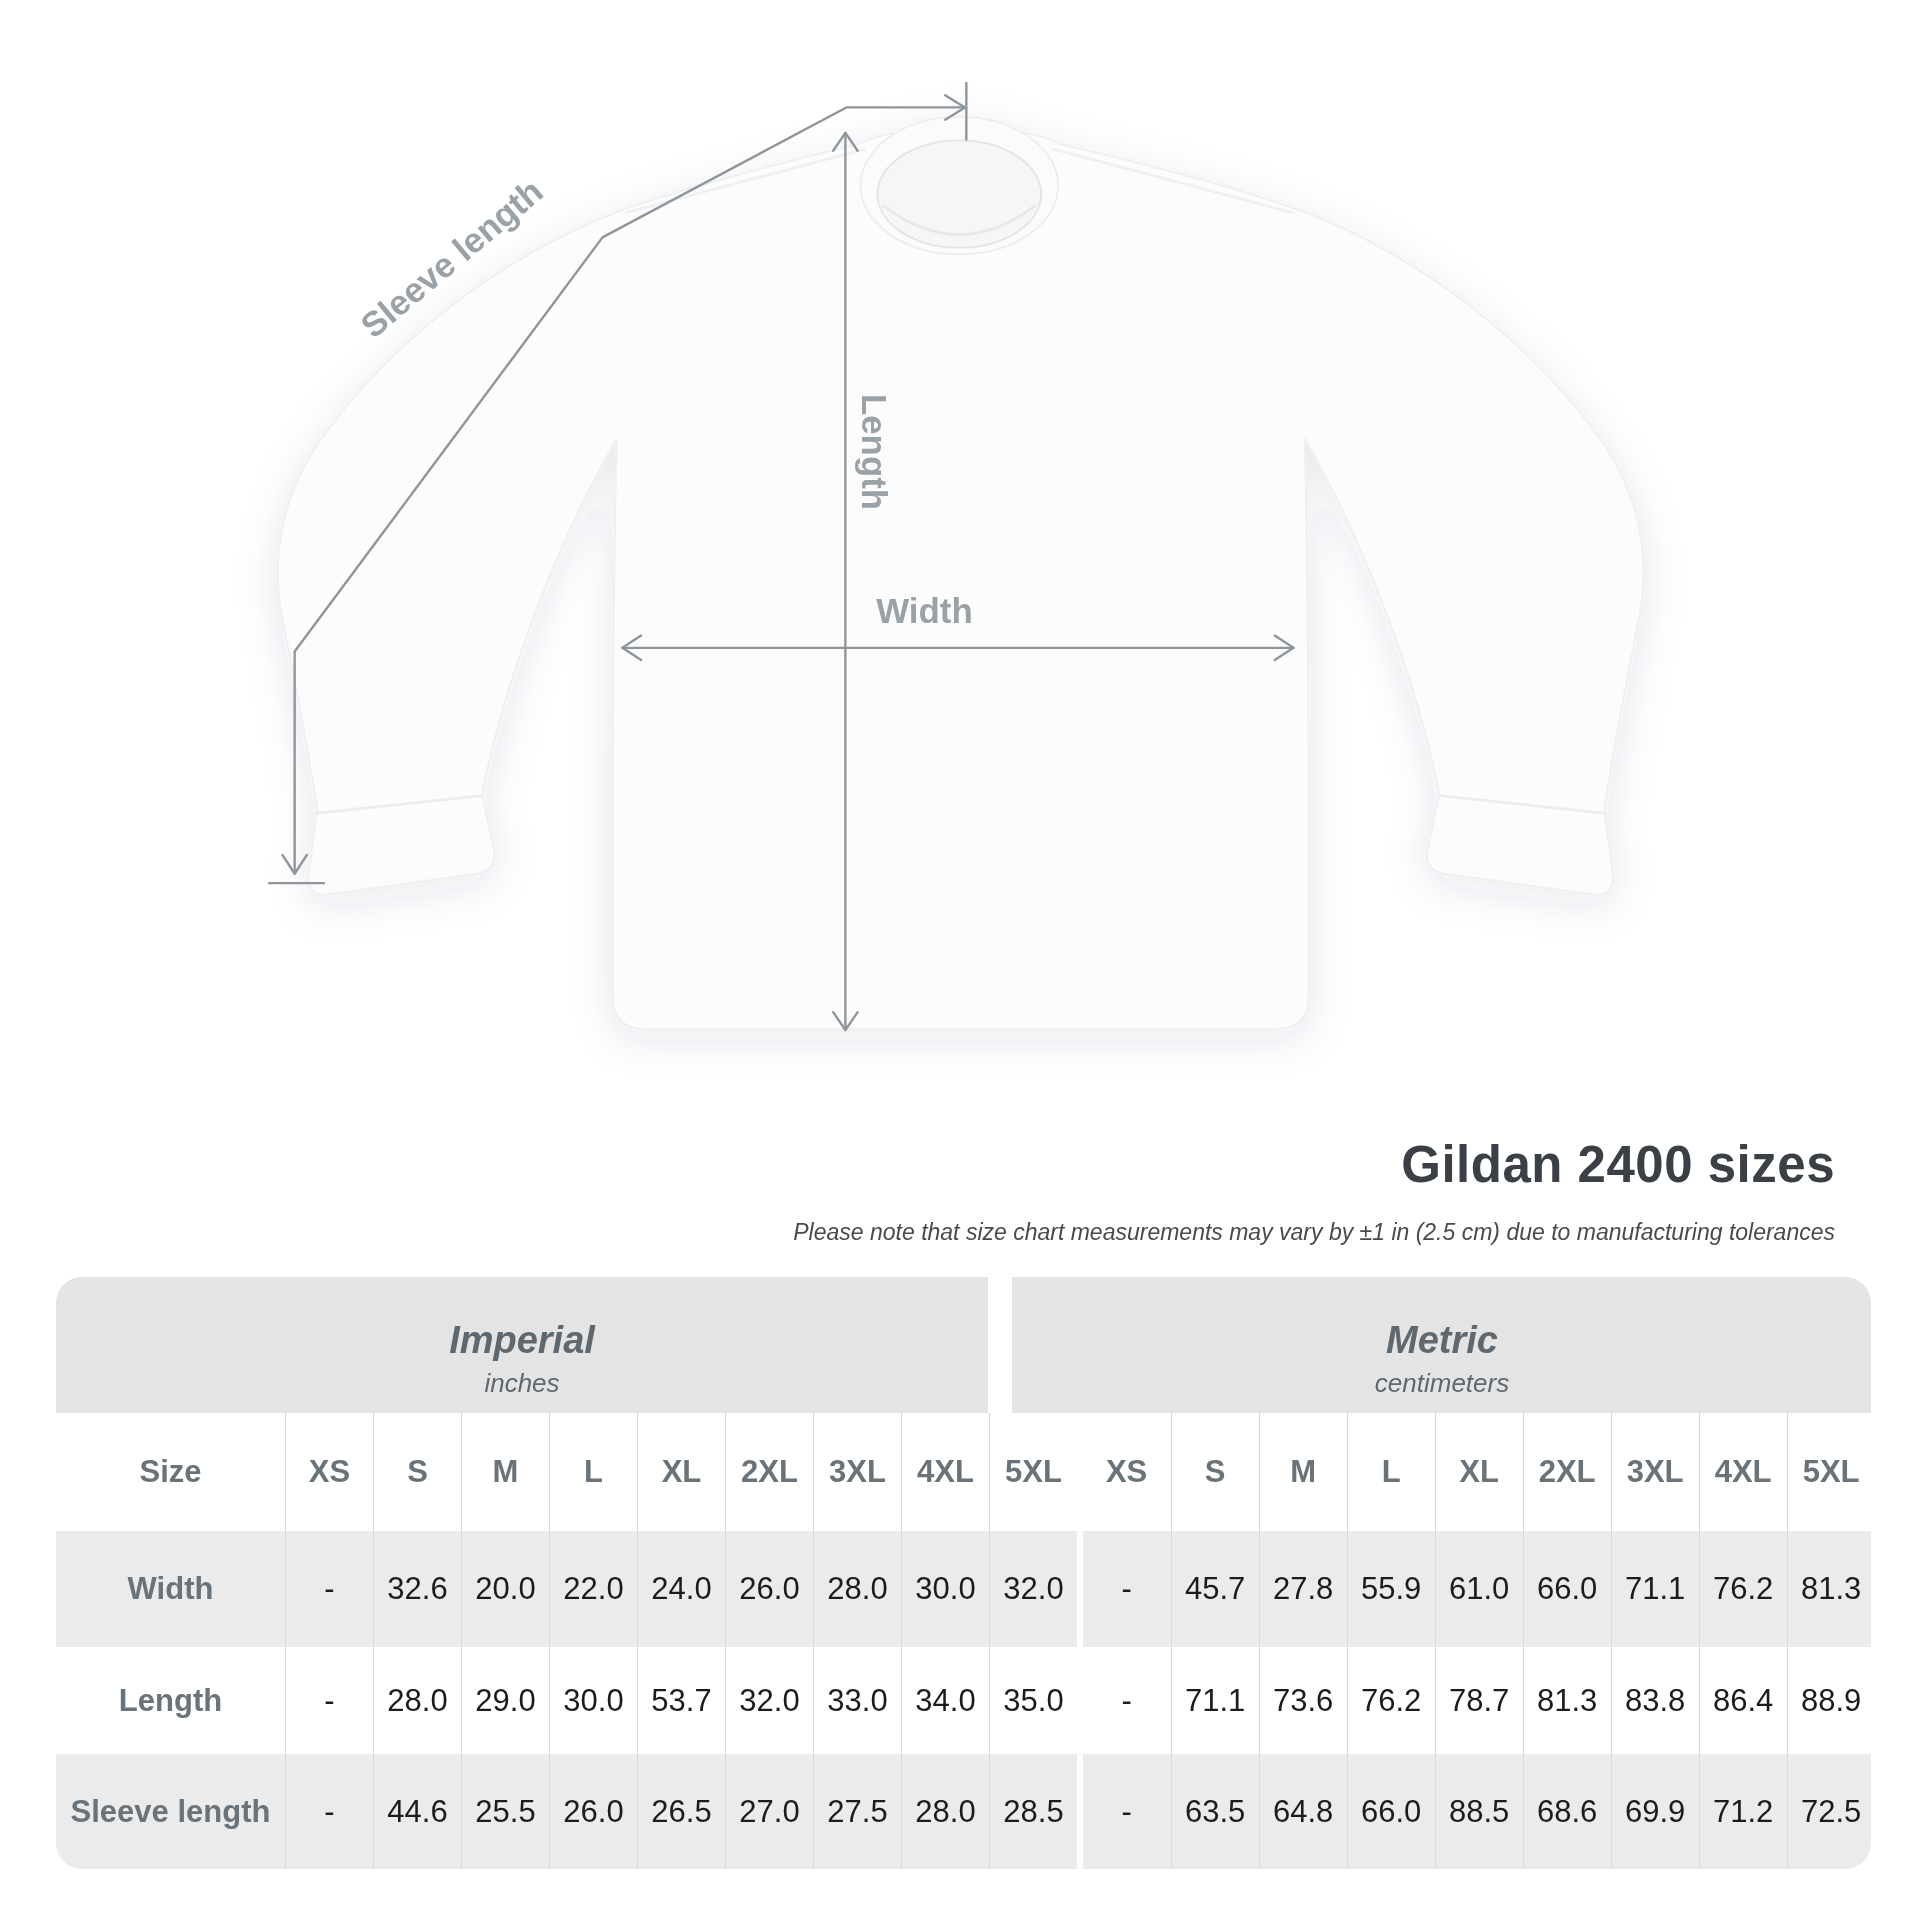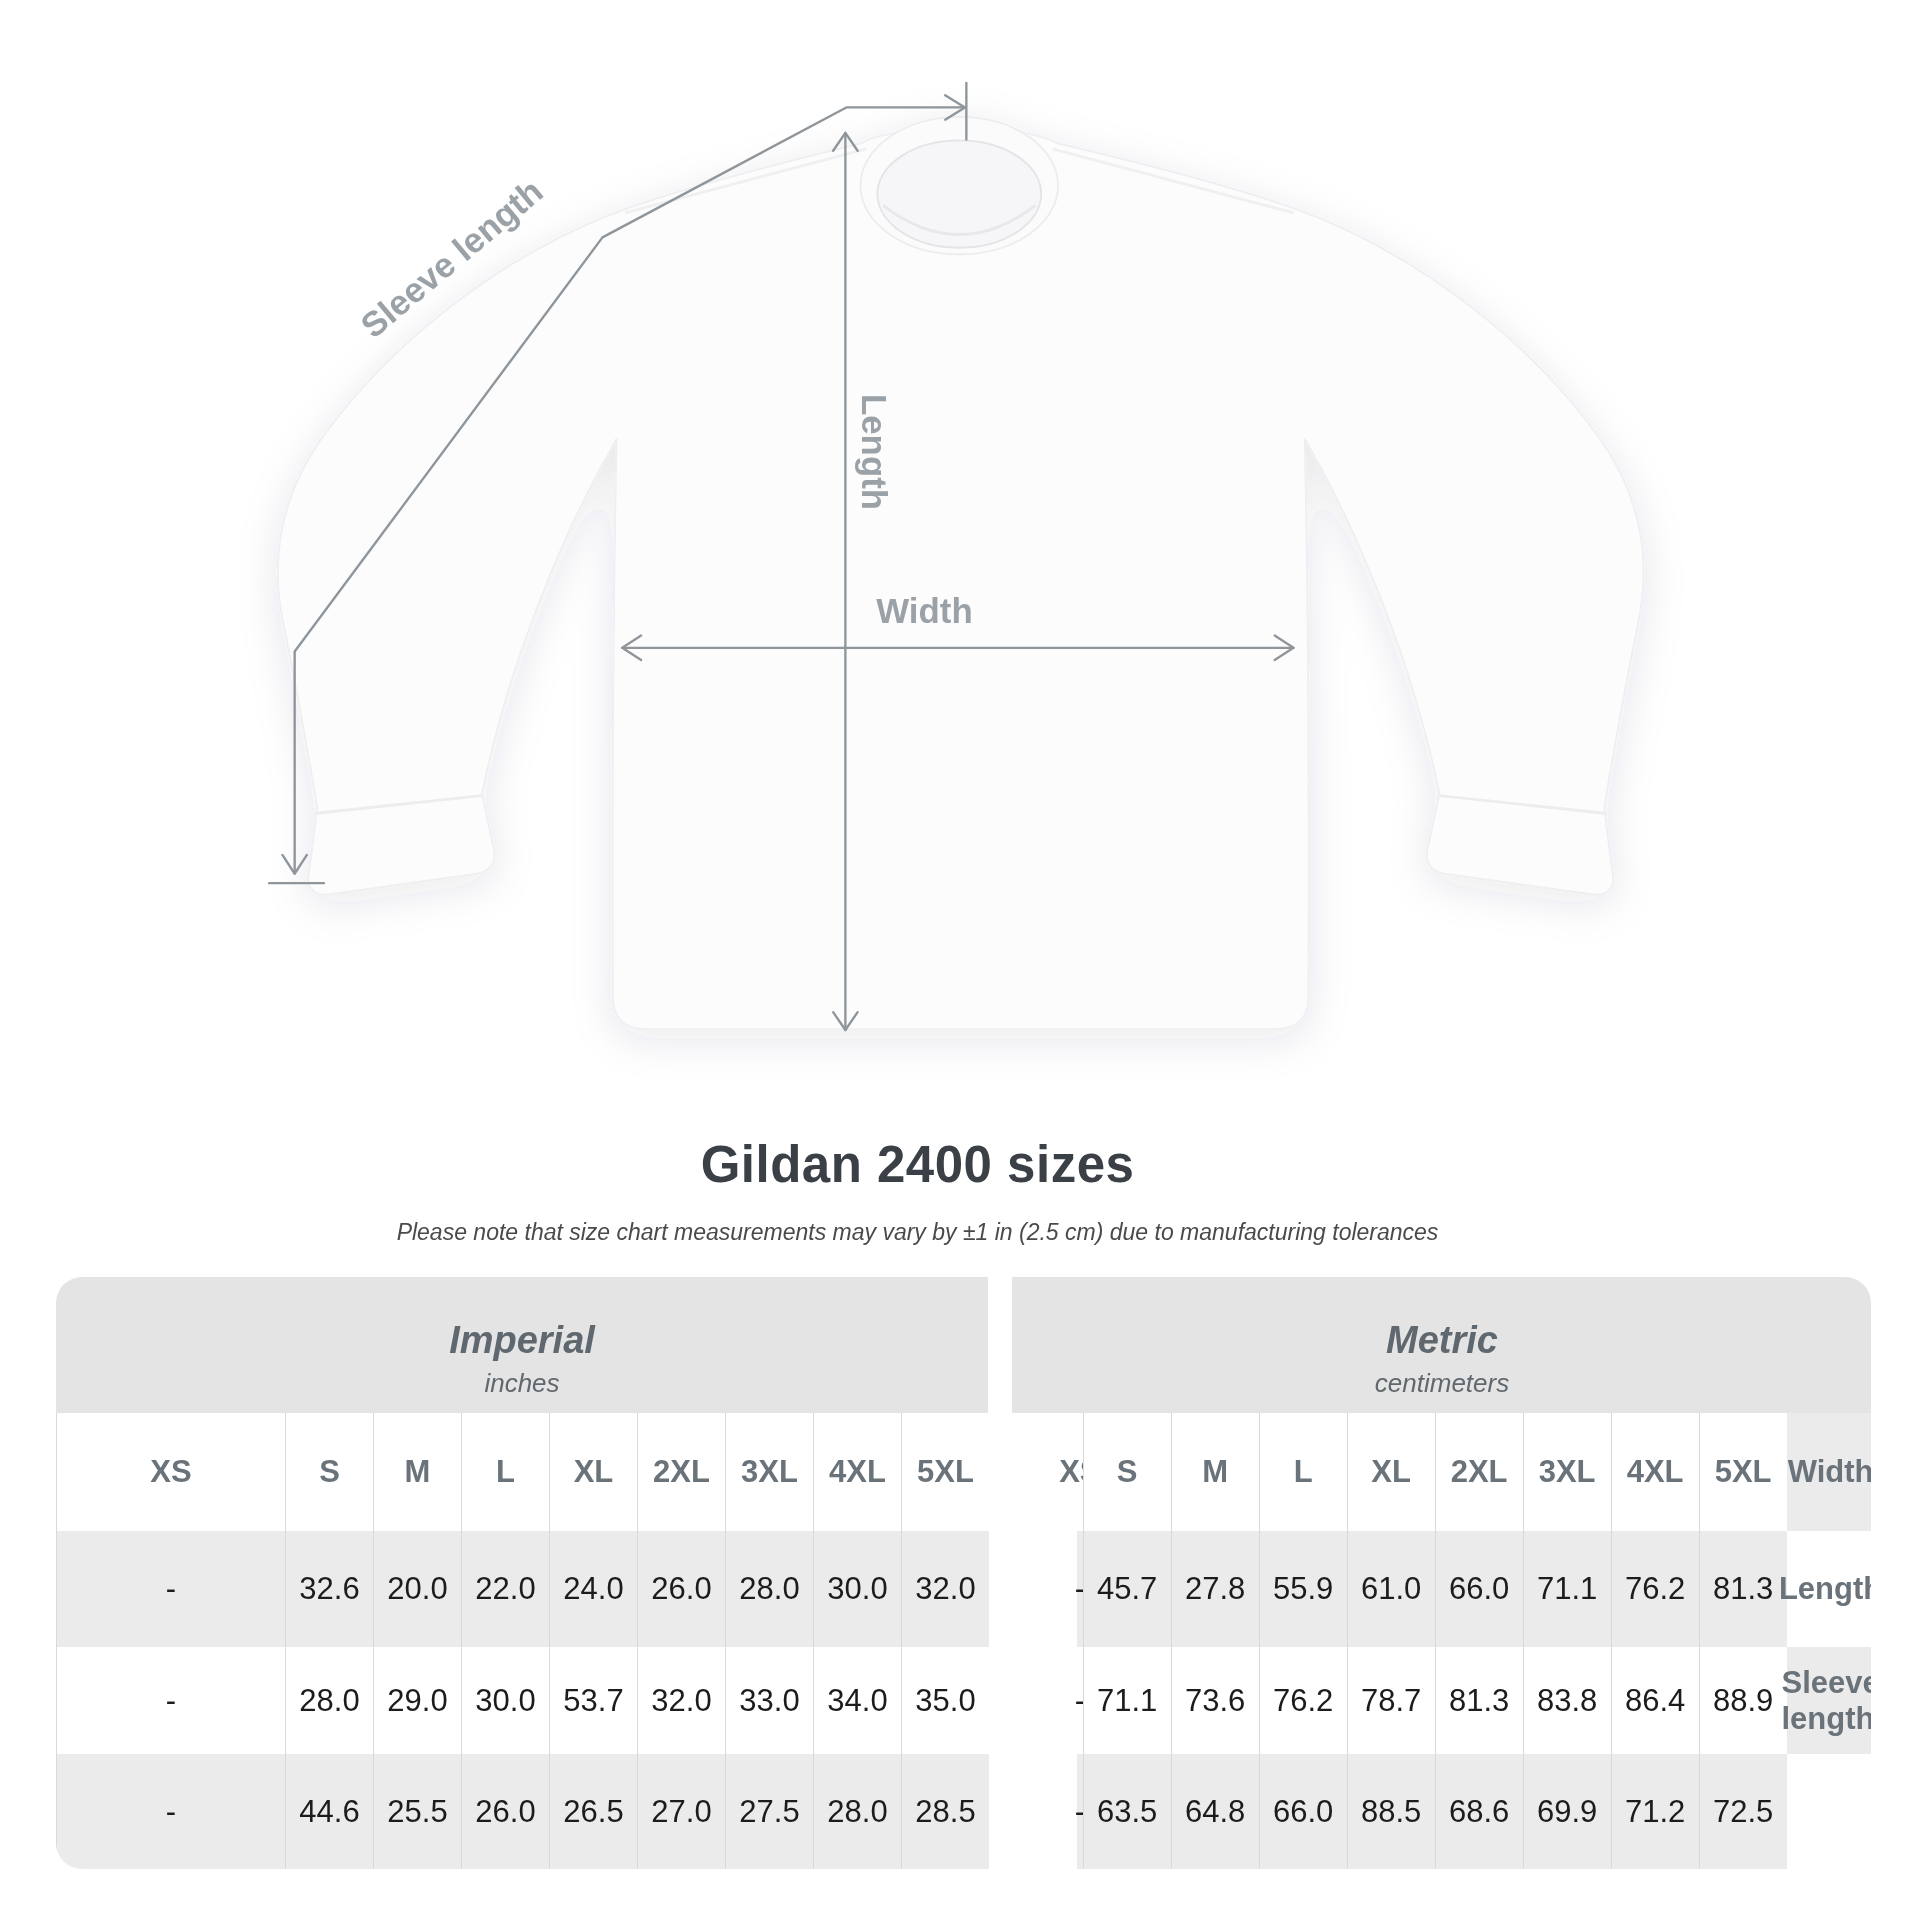--- a/index.html
+++ b/index.html
@@ -4,21 +4,21 @@
 <style>
   html,body{margin:0;padding:0;}
   body{
     width:1928px;height:1928px;background:#ffffff;position:relative;overflow:hidden;
     font-family:"Liberation Sans","DejaVu Sans",sans-serif;
     -webkit-font-smoothing:antialiased;
   }
   
   .diagram{position:absolute;left:0;top:0;width:1928px;height:1177px;}
   
-  .title-block{position:absolute;left:0;top:1135px;width:1835px;text-align:center;}
+  .title-block{position:absolute;left:0;top:1135px;width:1835px;text-align:right;}
   .chart-title{font-size:51px;font-weight:bold;color:#3a4046;letter-spacing:0.5px;}
   .chart-subtitle{margin-top:24.5px;font-size:23px;font-style:italic;color:#4a4a4a;}
   
   .size-table{
     position:absolute;left:56px;top:1277px;width:1815px;height:592px;
     border-radius:26px;overflow:hidden;background:#ffffff;
   }
   .band-row{position:absolute;left:0;top:0;width:1815px;height:136px;}
   .band{
     position:absolute;top:0;height:164px;background:#e4e4e4;
@@ -134,20 +134,21 @@
     <div class="band imperial">
       <div class="band-name">Imperial</div>
       <div class="band-unit">inches</div>
     </div>
     <div class="band metric">
       <div class="band-name">Metric</div>
       <div class="band-unit">centimeters</div>
     </div>
   </div>
   <div class="grid" id="table-grid">
+      <div class="cell head">Size</div>
       <div class="cell head sep">XS</div>
       <div class="cell head sep">S</div>
       <div class="cell head sep">M</div>
       <div class="cell head sep">L</div>
       <div class="cell head sep">XL</div>
       <div class="cell head sep">2XL</div>
       <div class="cell head sep">3XL</div>
       <div class="cell head sep">4XL</div>
       <div class="cell head sep">5XL</div>
       <div class="cell gap"></div>

